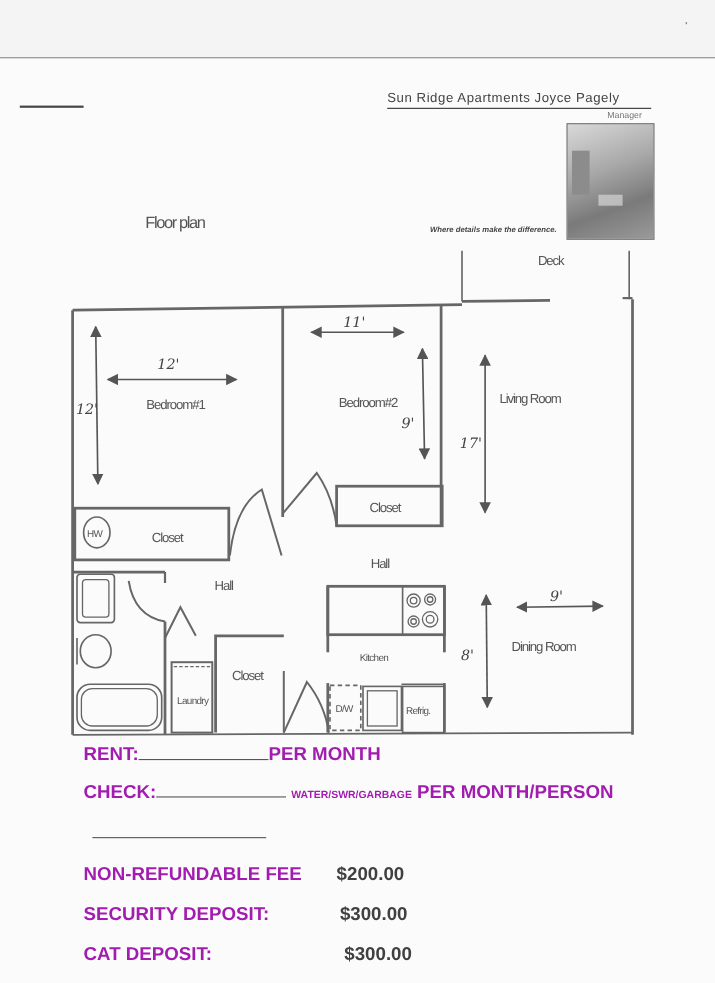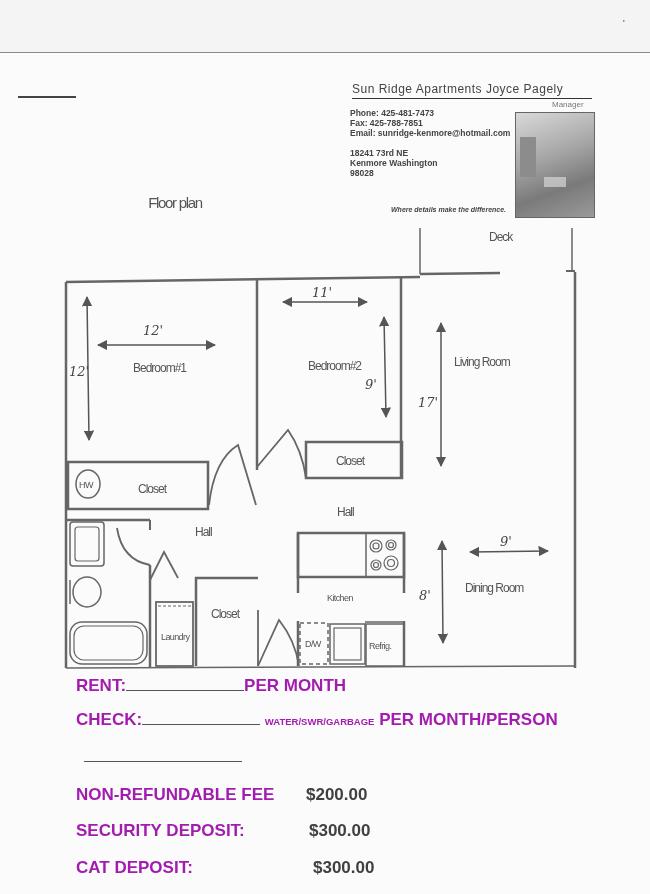--- a/index.html
+++ b/index.html
@@ -24,21 +24,21 @@
   .address { position: absolute; left: 4px; top: 64px; font-size: 8.5px; line-height: 10px; color: #444; font-weight: bold; }
   .tagline { position: absolute; left: 45px; top: 122px; font-size: 7px; font-style: italic; font-weight: bold; color: #444; }
   .photo {
     position: absolute; left: 169px; top: 28px; width: 78px; height: 104px;
     background: linear-gradient(160deg, #d9d9d9 0%, #a8a8a8 40%, #7a7a7a 70%, #9a9a9a 100%);
     border: 1px solid #666;
   }
   .photo .sill { position: absolute; left: 4px; top: 24px; width: 16px; height: 40px; background: #8c8c8c; }
   .photo .spot { position: absolute; left: 28px; top: 64px; width: 22px; height: 10px; background: #d6d6d6; opacity: .7; }
 
-  .plan-title { position: absolute; left: 100px; top: 193px; width: 150px; text-align: center;
+  .plan-title { position: absolute; left: 84px; top: 193px; width: 150px; text-align: center;
                 font-size: 15px; line-height: 19px; color: #555; letter-spacing: -1.3px; }
 
   svg.plan { position: absolute; left: 0; top: 0; }
   .lbl { font-family: "Liberation Sans", sans-serif; font-size: 12px; fill: #555; letter-spacing: -1px; }
   .lbl-sm { font-family: "Liberation Sans", sans-serif; font-size: 9px; fill: #555; letter-spacing: -0.6px; }
   .dim { font-family: "DejaVu Serif", serif; font-style: italic; font-size: 13px; fill: #444; }
 
   .terms { position: absolute; left: 76px; top: 672px; width: 560px; }
   .row { position: absolute; left: 0; white-space: nowrap; font-weight: bold; font-size: 17px; color: #a21caf; }
   .blank { display: inline-block; border-bottom: 1.5px solid #555; vertical-align: baseline; height: 14px; }
@@ -48,30 +48,20 @@
 </head>
 <body>
 
 <div class="top-strip"></div>
 <div class="top-mark">'</div>
 <div class="left-dash"></div>
 
 <div class="header-card">
   <div class="company">Sun Ridge Apartments   Joyce Pagely</div>
   <div class="manager">Manager</div>
-  <div class="contact">
-    <div>Phone: 425-481-7473</div>
-    <div>Fax: 425-788-7851</div>
-    <div>Email: sunridge-kenmore@hotmail.com</div>
-  </div>
-  <div class="address">
-    <div>18241 73rd NE</div>
-    <div>Kenmore Washington</div>
-    <div>98028</div>
-  </div>
   <div class="tagline">Where details make the difference.</div>
   <div class="photo">
     <div class="sill"></div>
     <div class="spot"></div>
   </div>
 </div>
 
 <div class="plan-title">
   <div>Floor plan</div>
 </div>

